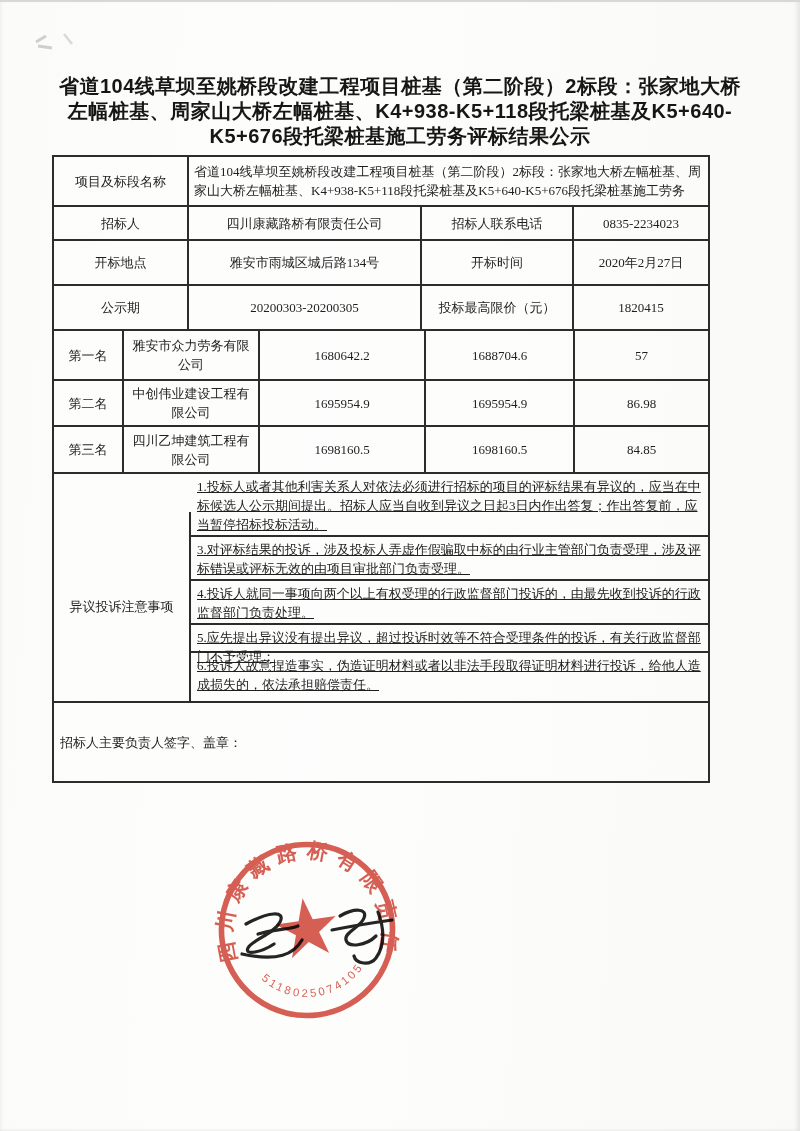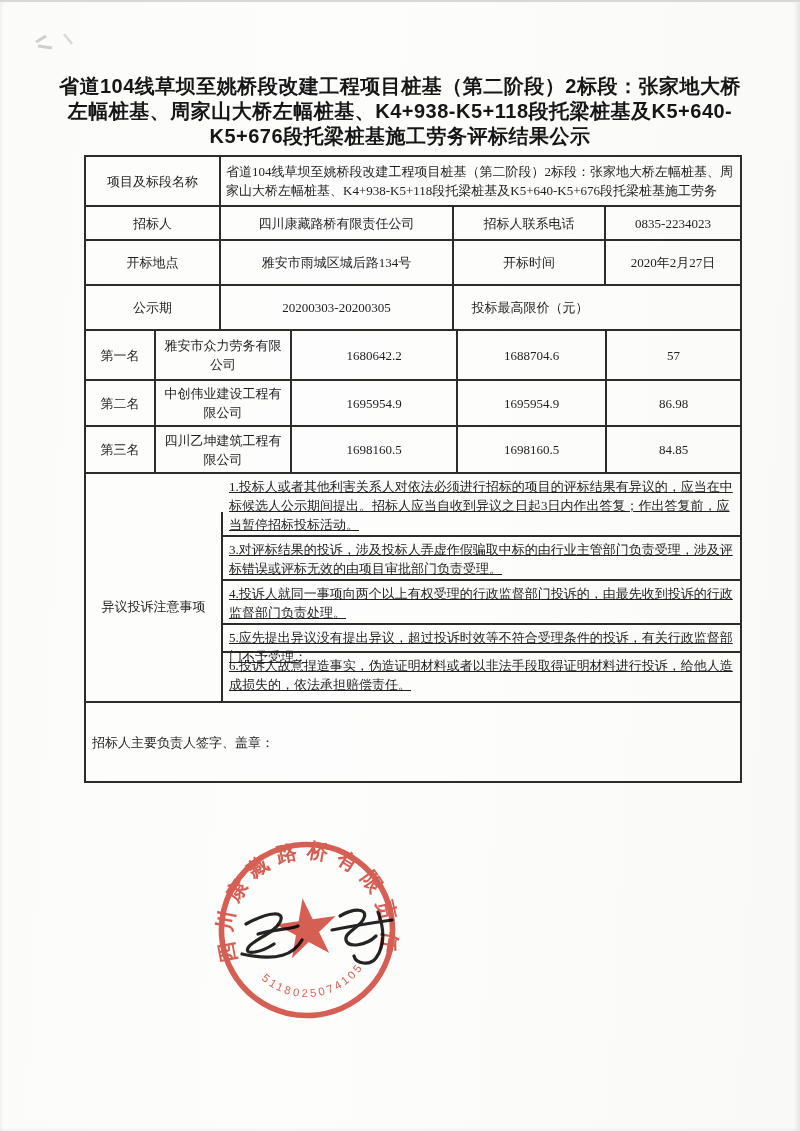--- a/index.html
+++ b/index.html
@@ -14,21 +14,21 @@
   .artifact { position:absolute; opacity:.45; }
 
   .doc-title {
     position:absolute; top:74px; left:55px; width:690px;
     font-family:"Liberation Sans", sans-serif;
     font-weight:bold; font-size:20px; line-height:25px;
     text-align:center; color:#161616; letter-spacing:.5px;
   }
 
   .doc-table {
-    position:absolute; left:84px; top:155px; width:658px;
+    position:absolute; left:52px; top:155px; width:658px;
     border:2px solid #2e2c2b; background:rgba(255,255,255,.25);
     font-size:13px;
   }
   .t-row { display:flex; border-bottom:2px solid #2e2c2b; }
   .t-row:last-child { border-bottom:none; }
   .t-cell {
     border-right:2px solid #2e2c2b;
     display:flex; align-items:center; justify-content:center;
     text-align:center; padding:2px 5px; line-height:19px; overflow:hidden;
   }
@@ -109,20 +109,21 @@
       <div class="t-cell w-label">开标地点</div>
       <div class="t-cell w-wide">雅安市雨城区城后路134号</div>
       <div class="t-cell w-l2">开标时间</div>
       <div class="t-cell w-last">2020年2月27日</div>
     </div>
 
     <div class="t-row r4">
       <div class="t-cell w-label">公示期</div>
       <div class="t-cell w-wide">20200303-20200305</div>
       <div class="t-cell w-l2">投标最高限价（元）</div>
+      <div class="t-cell w-last">1820415</div>
     </div>
 
 
     <div class="t-row rc1">
       <div class="t-cell c-rank">第一名</div>
       <div class="t-cell c-name">雅安市众力劳务有限公司</div>
       <div class="t-cell c-bid">1680642.2</div>
       <div class="t-cell c-eval">1688704.6</div>
       <div class="t-cell c-score">57</div>
     </div>

